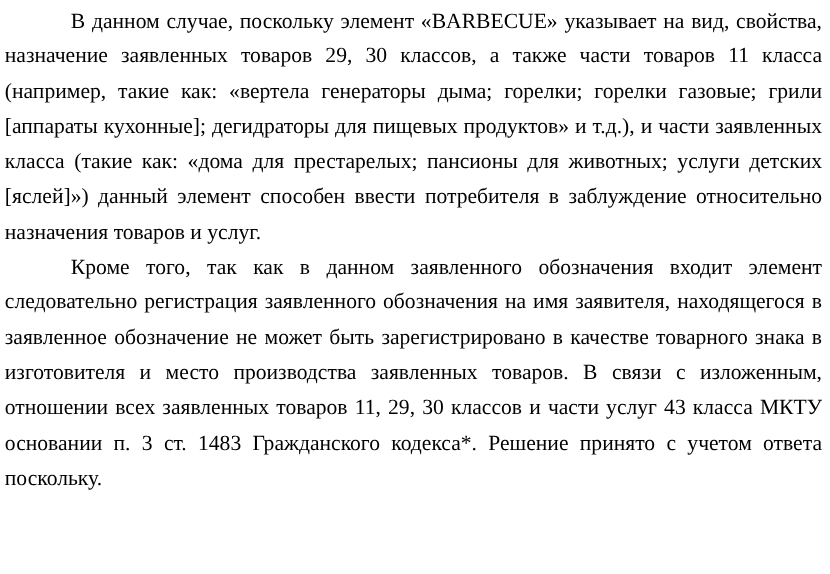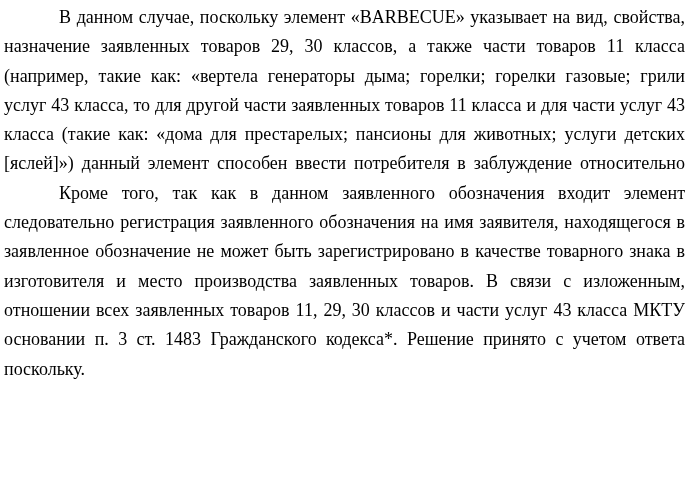--- a/index.html
+++ b/index.html
@@ -43,23 +43,24 @@
 </style>
 </head>
 <body>
 
 <div class="page">
 
   <div class="paragraph">
     <div class="line indent">В данном случае,  поскольку элемент «BARBECUE» указывает на вид, свойства,</div>
     <div class="line">назначение заявленных товаров 29, 30 классов, а также части товаров 11 класса</div>
     <div class="line">(например, такие как: «вертела генераторы дыма; горелки; горелки газовые; грили</div>
-    <div class="line">услуг 43 класса, то для другой части заявленных товаров 11 класса и для части услуг 43</div>
+    <div class="line">[аппараты кухонные]; дегидраторы для пищевых продуктов» и т.д.), и части заявленных</div>
     <div class="line">класса (такие как: «дома для престарелых; пансионы для животных; услуги детских садов</div>
     <div class="line">[яслей]») данный элемент способен ввести потребителя в заблуждение относительно вида,</div>
+    <div class="line last">назначения товаров и услуг.</div>
   </div>
 
   <div class="paragraph">
     <div class="line indent">Кроме того, так как в данном заявленного обозначения входит элемент «TEXAS»,</div>
     <div class="line">следовательно регистрация заявленного обозначения на имя заявителя, находящегося в г.</div>
     <div class="line">заявленное обозначение не может быть зарегистрировано в качестве товарного знака в</div>
     <div class="line">изготовителя и место производства заявленных товаров. В связи с изложенным,</div>
     <div class="line">отношении всех заявленных товаров 11, 29, 30 классов и части услуг 43 класса МКТУ на</div>
     <div class="line">основании п. 3 ст. 1483 Гражданского кодекса*. Решение принято с учетом ответа</div>
     <div class="line last">поскольку.</div>

